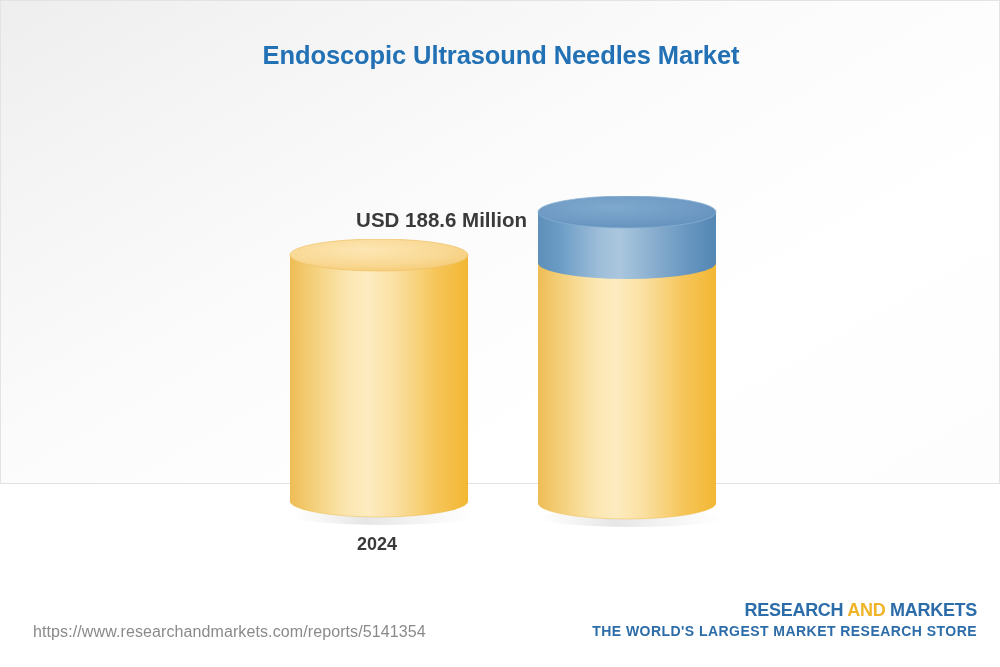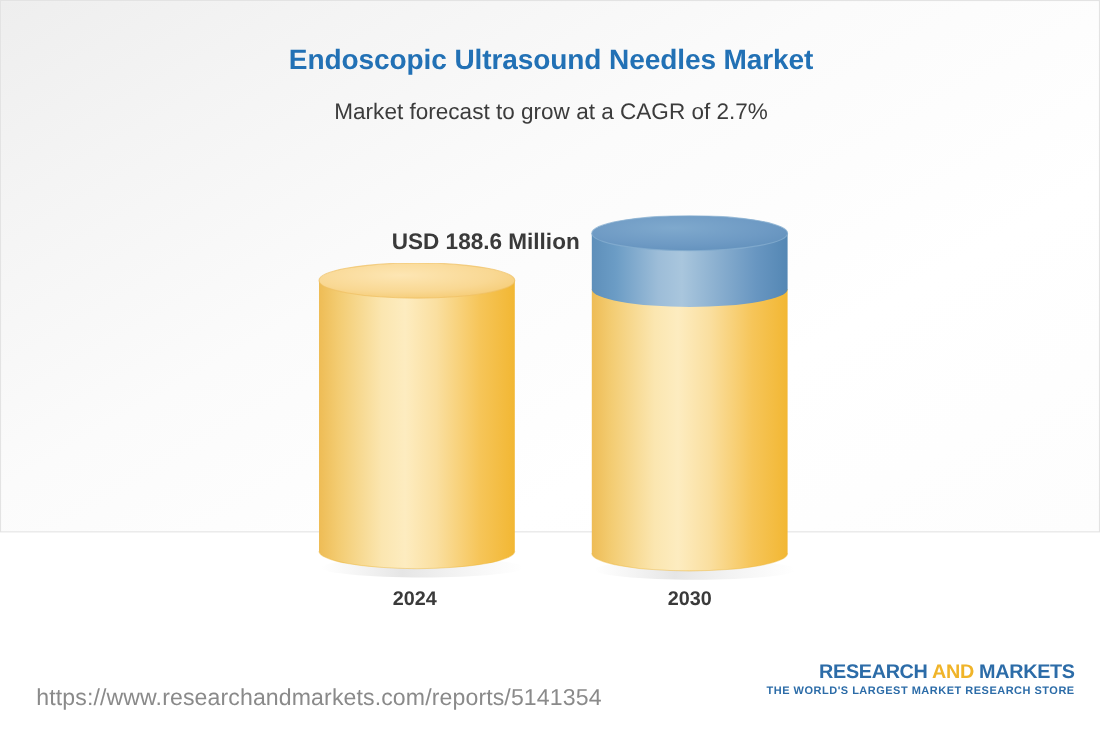--- a/index.html
+++ b/index.html
@@ -63,55 +63,54 @@
     font-weight: bold;
     color: #3a3a3a;
     white-space: nowrap;
   }
 
   
   #source-url {
     position: absolute;
     left: 32px;
     top: 622px;
-    font-size: 21px;
+    font-size: 16px;
     color: #8a8a8a;
     letter-spacing: 0.1px;
   }
   #logo {
     position: absolute;
     right: 22px;
     top: 600px;
     text-align: right;
   }
   #logo-wordmark {
     font-size: 18px;
     font-weight: bold;
     letter-spacing: -0.3px;
     line-height: 1;
     color: #2c6ca8;
     white-space: nowrap;
   }
   #logo-wordmark .and { color: #f0b429; }
   #logo-tagline {
     margin-top: 4px;
-    font-size: 10px;
+    font-size: 14px;
     font-weight: bold;
     letter-spacing: 0.45px;
     color: #2c6ca8;
     white-space: nowrap;
   }
 </style>
 </head>
 <body>
 
 <div id="page">
 
   <div id="chart-title">Endoscopic Ultrasound Needles Market</div>
-  <div id="chart-subtitle">Market forecast to grow at a CAGR of 2.7%</div>
 
   <div class="cyl-label" style="left:226px; top:207px; width:300px;text-align:right;">USD 188.6 Million</div>
 
   <svg class="cyl" style="left:283px; top:238px;" width="190" height="290" viewBox="0 0 190 290">
     <defs>
       <linearGradient id="yBody1" x1="0" y1="0" x2="1" y2="0">
         <stop offset="0%" stop-color="#eebc55"></stop>
         <stop offset="10%" stop-color="#f3cc72"></stop>
         <stop offset="32%" stop-color="#fbe6b0"></stop>
         <stop offset="44%" stop-color="#fdecc0"></stop>
@@ -180,21 +179,20 @@
 
     <path d="M6,67 L6,307 A89,16 0 0 0 184,307 L184,67 Z" fill="url(#yBody2)"></path>
     <path d="M6,307 A89,16 0 0 0 184,307" fill="none" stroke="#eeb83f" stroke-opacity="0.45" stroke-width="1"></path>
 
     <path d="M6,16 L6,67 A89,16 0 0 0 184,67 L184,16 Z" fill="url(#bBody2)"></path>
 
     <ellipse cx="95" cy="16" rx="89" ry="16" fill="url(#bTop2)"></ellipse>
     <ellipse cx="95" cy="16" rx="89" ry="16" fill="none" stroke="#87afd0" stroke-opacity="0.75" stroke-width="1"></ellipse>
   </svg>
 
-  <div class="cat-label" style="left:476px; top:533px; width:300px;">2030</div>
 
   <div id="source-url">https://www.researchandmarkets.com/reports/5141354</div>
 
   <div id="logo">
     <div id="logo-wordmark"><span>RESEARCH</span> <span class="and">AND</span> <span>MARKETS</span></div>
     <div id="logo-tagline">THE WORLD'S LARGEST MARKET RESEARCH STORE</div>
   </div>
 
 </div>
 

